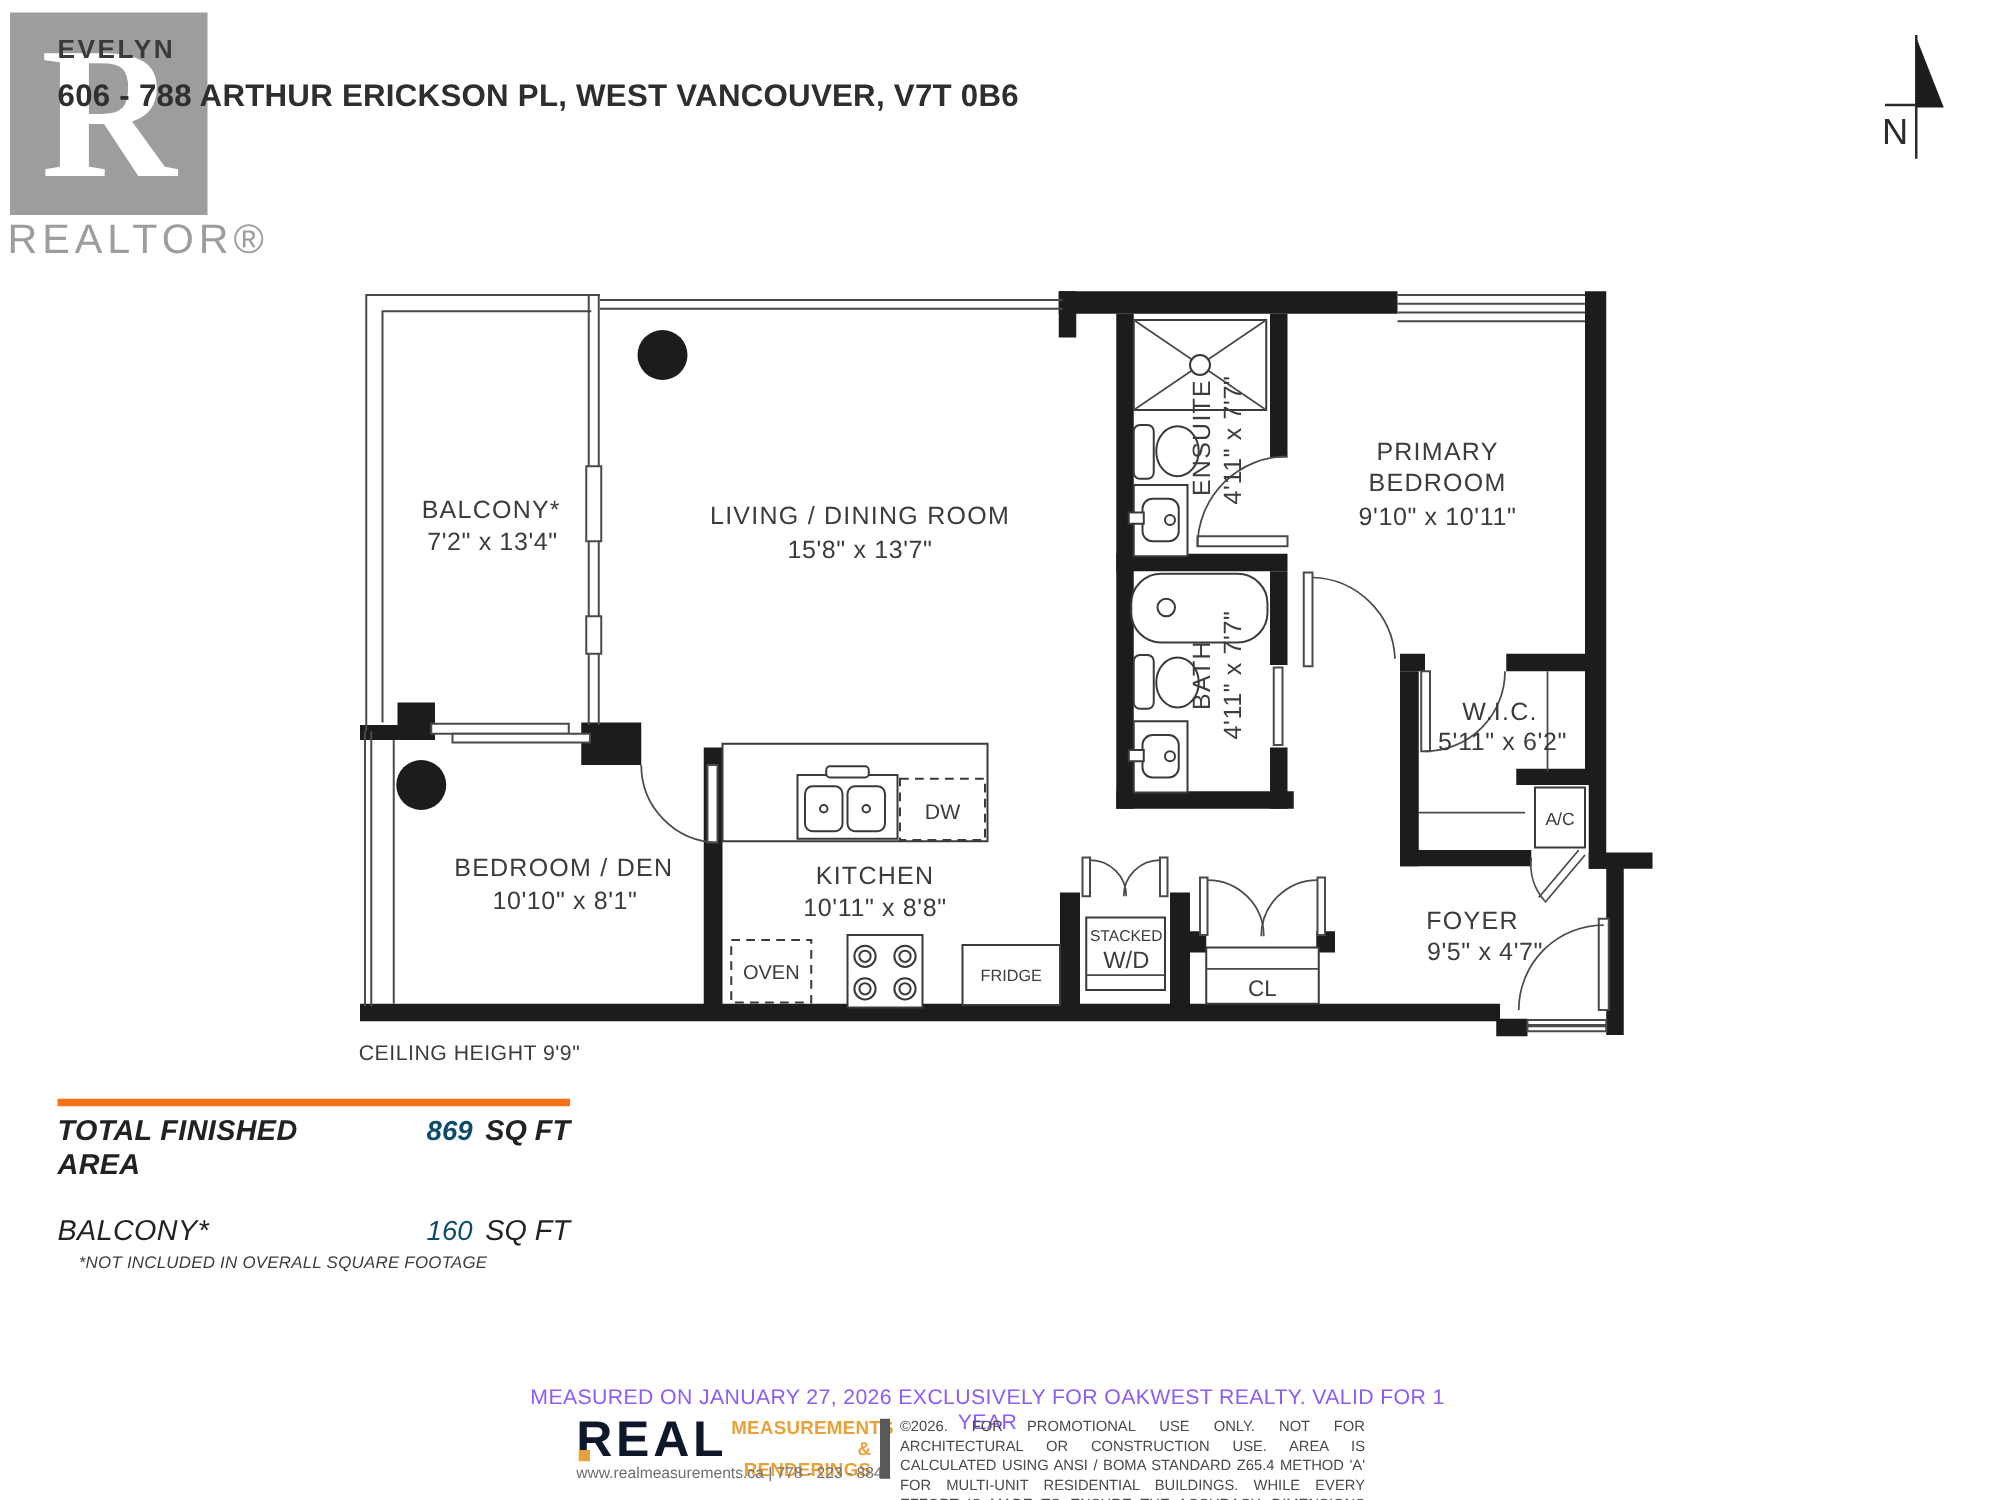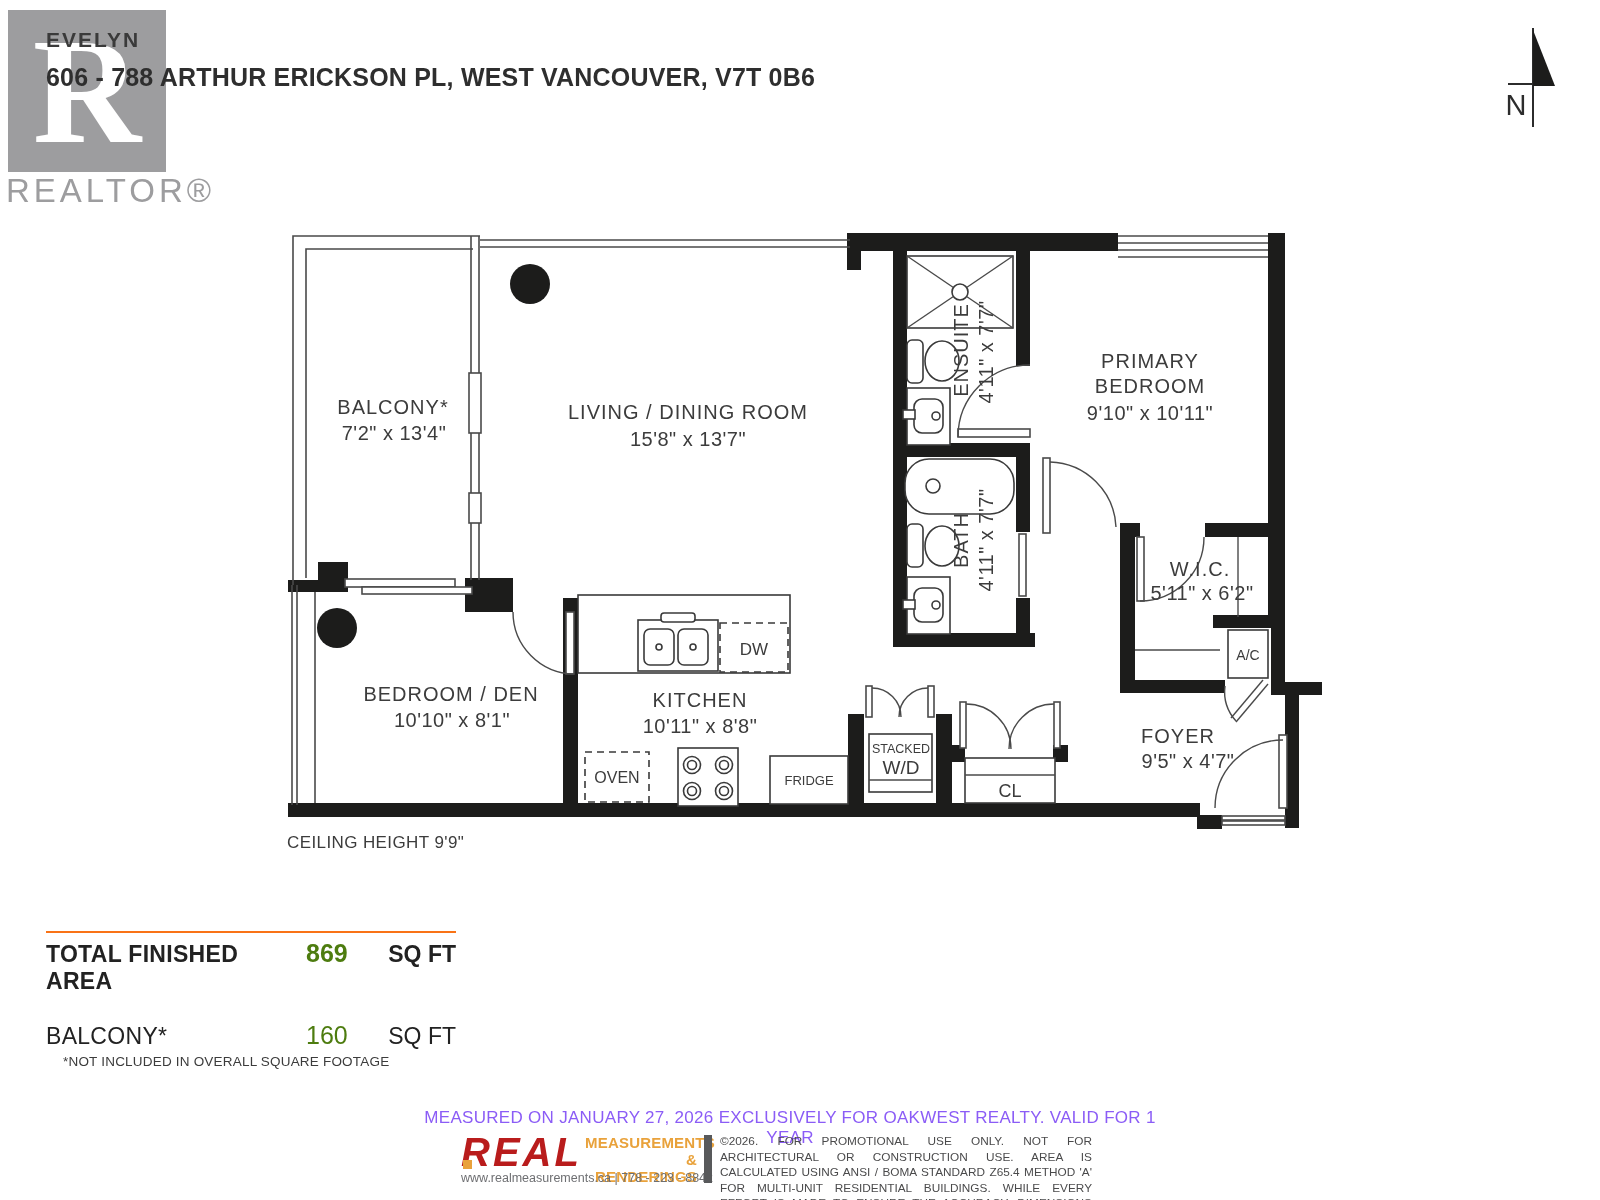--- a/index.html
+++ b/index.html
@@ -15,31 +15,31 @@
     color:#ffffff;font-family:"Liberation Serif", serif;font-weight:700;
     font-size:150px;line-height:150px;text-align:center;
   }
   .realtor-word{left:6px;top:172px;font-size:33px;letter-spacing:4px;color:#9d9d9f;font-weight:400;}
   .building-name{left:46px;top:28px;font-size:21px;font-weight:700;letter-spacing:2px;color:#3a3a3a;}
   .address{left:46px;top:63px;font-size:25px;font-weight:700;letter-spacing:0.2px;color:#2e2e2e;}
   
   #plan{left:0;top:0;}
   .ceiling-note{left:287px;top:833px;font-size:17px;color:#3c3c3c;letter-spacing:0.4px;}
   
-  .area-table{left:46px;top:931px;width:410px;border-top:2px solid #f97316;}
+  .area-table{left:46px;top:879px;width:410px;border-top:6px solid #f97316;font-style:italic;}
   .area-row{display:grid;grid-template-columns:1fr 72px 78px;align-items:baseline;}
   .area-row.first{margin-top:6px;font-weight:700;}
   .area-row.second{margin-top:26px;font-weight:400;}
   .area-row .lbl{font-size:23px;color:#222;letter-spacing:0.3px;}
-  .area-row .val{font-size:25px;color:#4d7c0f;}
+  .area-row .val{font-size:22px;text-align:right;color:#0c4a6e;}
   .area-row .unit{font-size:23px;text-align:right;color:#222;}
   .area-footnote{margin-top:4px;font-size:13.5px;color:#3c3c3c;letter-spacing:0.2px;margin-left:17px;}
   
   .measured-line{left:400px;top:1108px;width:780px;text-align:center;font-size:17px;color:#8b5cf6;letter-spacing:0.3px;}
-  .real-logo{left:461px;top:1130px;font-size:40px;font-weight:800;color:#b91c1c;letter-spacing:3px;font-style:italic;}
+  .real-logo{left:461px;top:1130px;font-size:40px;font-weight:800;color:#0f172a;letter-spacing:3px;}
   .real-orange-sq{left:463px;top:1160px;width:9px;height:9px;background:#e9a23b;}
   .brand-line1{left:585px;top:1134px;width:112px;font-size:15px;font-weight:700;color:#e9a23b;letter-spacing:0.2px;}
   .brand-line2{left:585px;top:1151px;width:112px;font-size:15px;font-weight:700;color:#e9a23b;letter-spacing:0.2px;text-align:right;}
   .contact-line{left:461px;top:1171px;font-size:12.5px;color:#6e6f72;}
   .footer-divider{left:704px;top:1135px;width:8px;height:48px;background:#58595b;}
   .disclaimer{left:720px;top:1134px;width:372px;font-size:11.8px;line-height:15.6px;color:#4a4a4b;text-align:justify;}
   
   text.room-name{fill:#3c3c3c;font-size:20px;letter-spacing:1px;}
   text.room-dims{fill:#3c3c3c;font-size:20px;letter-spacing:0.5px;}
   text.fix-lbl{fill:#3c3c3c;}

